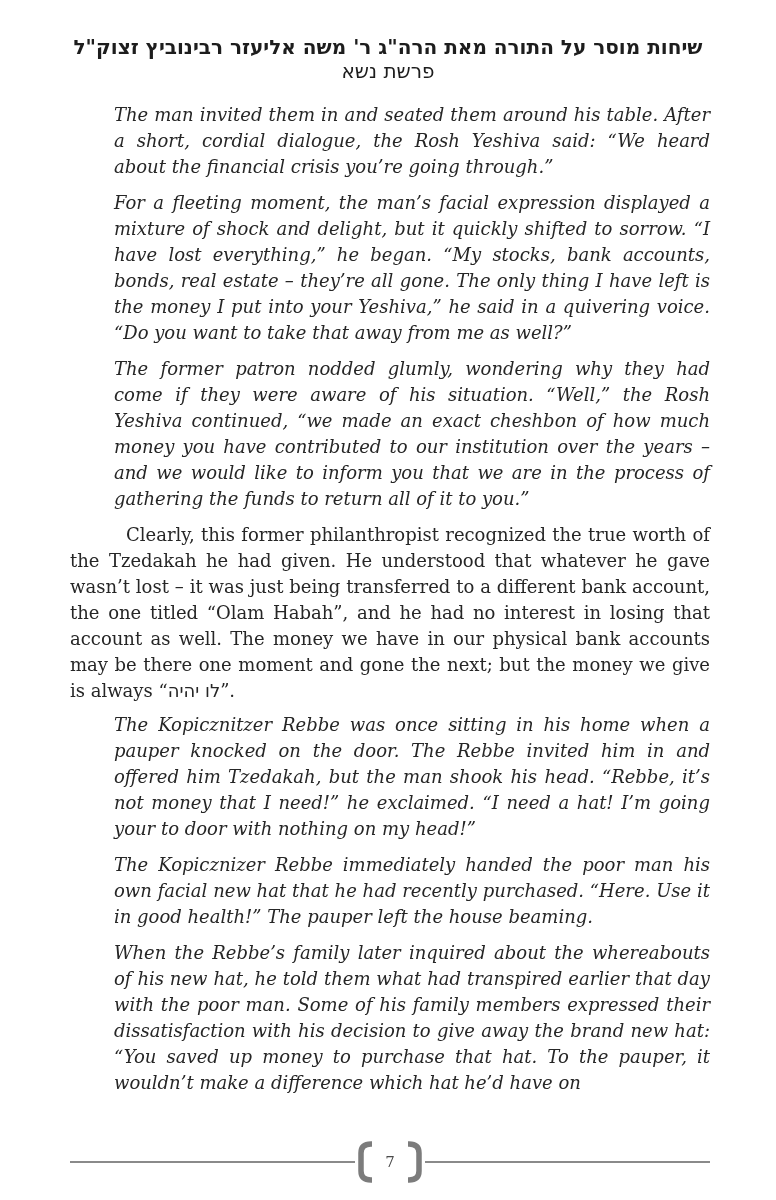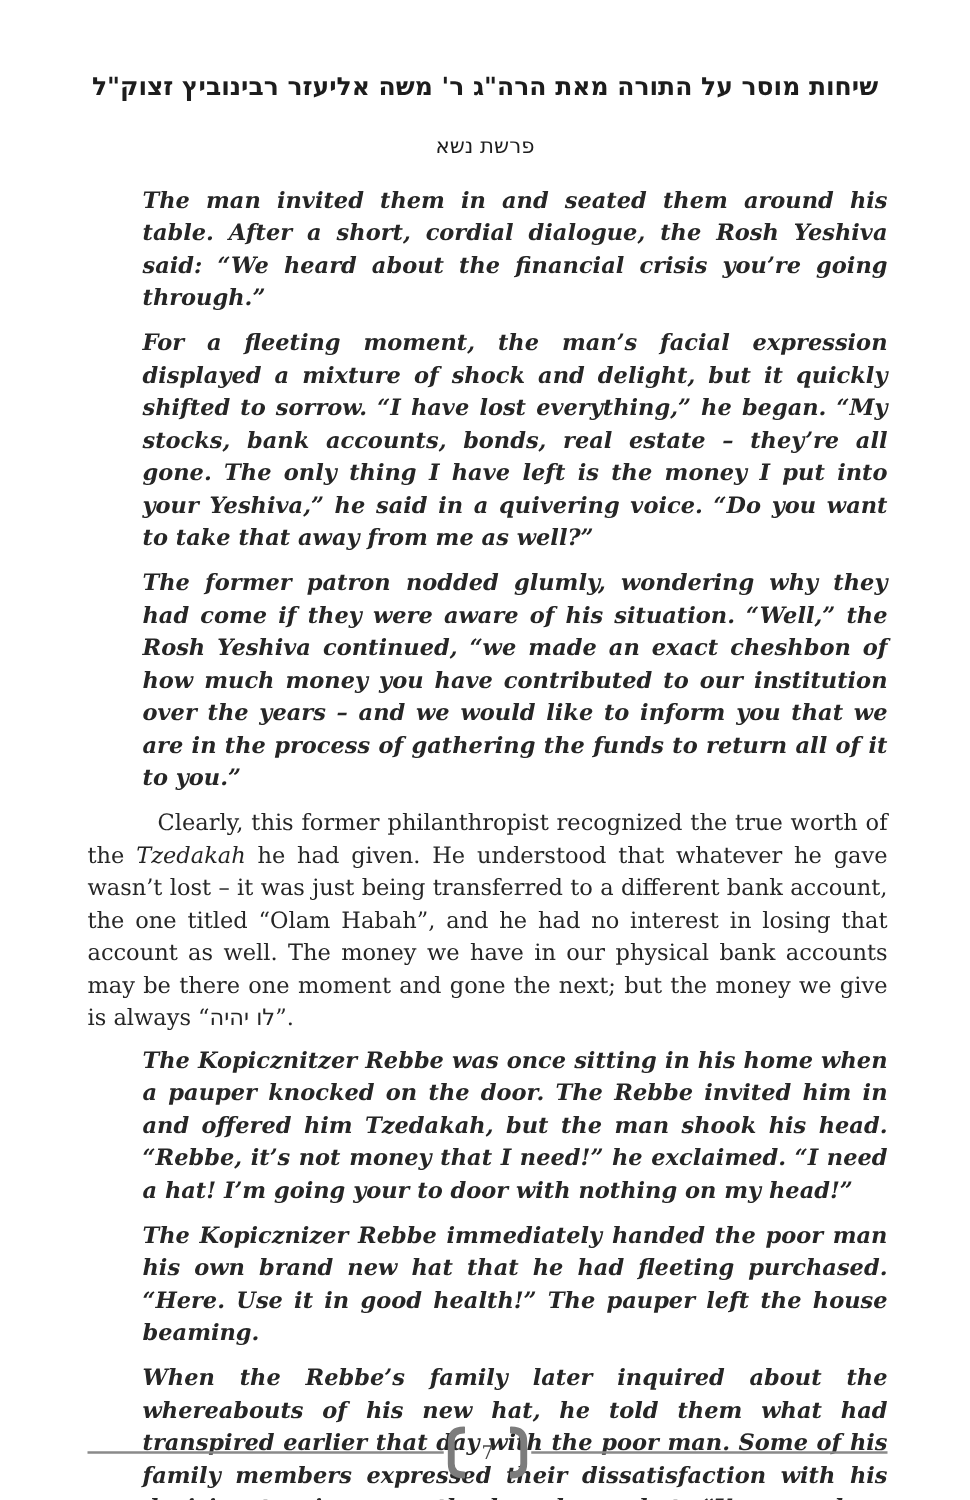--- a/index.html
+++ b/index.html
@@ -15,57 +15,55 @@
     color: #262626;
   }
   .page {
     position: relative;
     width: 776px;
     height: 1200px;
     background: #ffffff;
   }
   
   .header {
-    padding-top: 56px;
+    padding-top: 34px;
     text-align: center;
   }
   .title-he {
     direction: rtl;
     font-weight: bold;
     font-size: 20px;
     line-height: 26px;
     color: #1d1d1d;
   }
   .parsha {
     direction: rtl;
-    font-size: 17px;
+    font-size: 20px;
     line-height: 22px;
-    margin-top: 24px;
     color: #1d1d1d;
     text-align: center;
   }
   
   .content {
     margin: 20px 66px 0 70px; 
     font-size: 18px;
     line-height: 26px;
     text-align: justify;
   }
   p { margin: 0; }
   .quote {
     font-style: italic;
     margin-left: 44px;   
     margin-bottom: 10px;
-    font-weight: bold;
   }
   .body-para {
     margin: 8px 0;
     text-indent: 56px;   
   }
-  .body-para .term-italic { font-style: italic; }
+  .body-para .term-italic { }
   .hebrew-inline { direction: rtl; unicode-bidi: embed; }
   
   .footer {
     position: absolute;
     left: 70px;
     right: 66px;
     bottom: 15px;
     height: 46px;
     display: flex;
     align-items: center;
@@ -102,21 +100,21 @@
     <p class="quote">The man invited them in and seated them around his table. After a short, cordial dialogue, the Rosh Yeshiva said: “We heard about the financial crisis you’re going through.”</p>
 
     <p class="quote">For a fleeting moment, the man’s facial expression displayed a mixture of shock and delight, but it quickly shifted to sorrow. “I have lost everything,” he began. “My stocks, bank accounts, bonds, real estate – they’re all gone. The only thing I have left is the money I put into your Yeshiva,” he said in a quivering voice. “Do you want to take that away from me as well?”</p>
 
     <p class="quote">The former patron nodded glumly, wondering why they had come if they were aware of his situation. “Well,” the Rosh Yeshiva continued, “we made an exact cheshbon of how much money you have contributed to our institution over the years – and we would like to inform you that we are in the process of gathering the funds to return all of it to you.”</p>
 
     <p class="body-para"><span>Clearly, this former philanthropist recognized the true worth of the </span><span class="term-italic">Tzedakah</span><span> he had given. He understood that whatever he gave wasn’t lost – it was just being transferred to a different bank account, the one titled “Olam Habah”, and he had no interest in losing that account as well. The money we have in our physical bank accounts may be there one moment and gone the next; but the money we give is always “</span><span class="hebrew-inline">לו יהיה</span><span>”.</span></p>
 
     <p class="quote">The Kopicznitzer Rebbe was once sitting in his home when a pauper knocked on the door. The Rebbe invited him in and offered him Tzedakah, but the man shook his head. “Rebbe, it’s not money that I need!” he exclaimed. “I need a hat! I’m going your to door with nothing on my head!”</p>
 
-    <p class="quote">The Kopicznizer Rebbe immediately handed the poor man his own brand new hat that he had fleeting purchased. “Here. Use it in good health!” The pauper left the house beaming.</p>
+    <p class="quote">The Kopicznizer Rebbe immediately handed the poor man his own facial new hat that he had recently purchased. “Here. Use it in good health!” The pauper left the house beaming.</p>
 
     <p class="quote">When the Rebbe’s family later inquired about the whereabouts of his new hat, he told them what had transpired earlier that day with the poor man. Some of his family members expressed their dissatisfaction with his decision to give away the brand new hat: “You saved up money to purchase that hat. To the pauper, it wouldn’t make a difference which hat he’d have on</p>
 
   </div>
 
   <div class="footer">
     <div class="rule"></div>
     <svg class="bracket-svg" viewBox="0 0 17 46">
       <path d="M16 5 Q6 5 6 14 L6 32 Q6 41 16 41" fill="none" stroke="#7c7c7c" stroke-width="5.5" stroke-linecap="round"></path>
     </svg>

